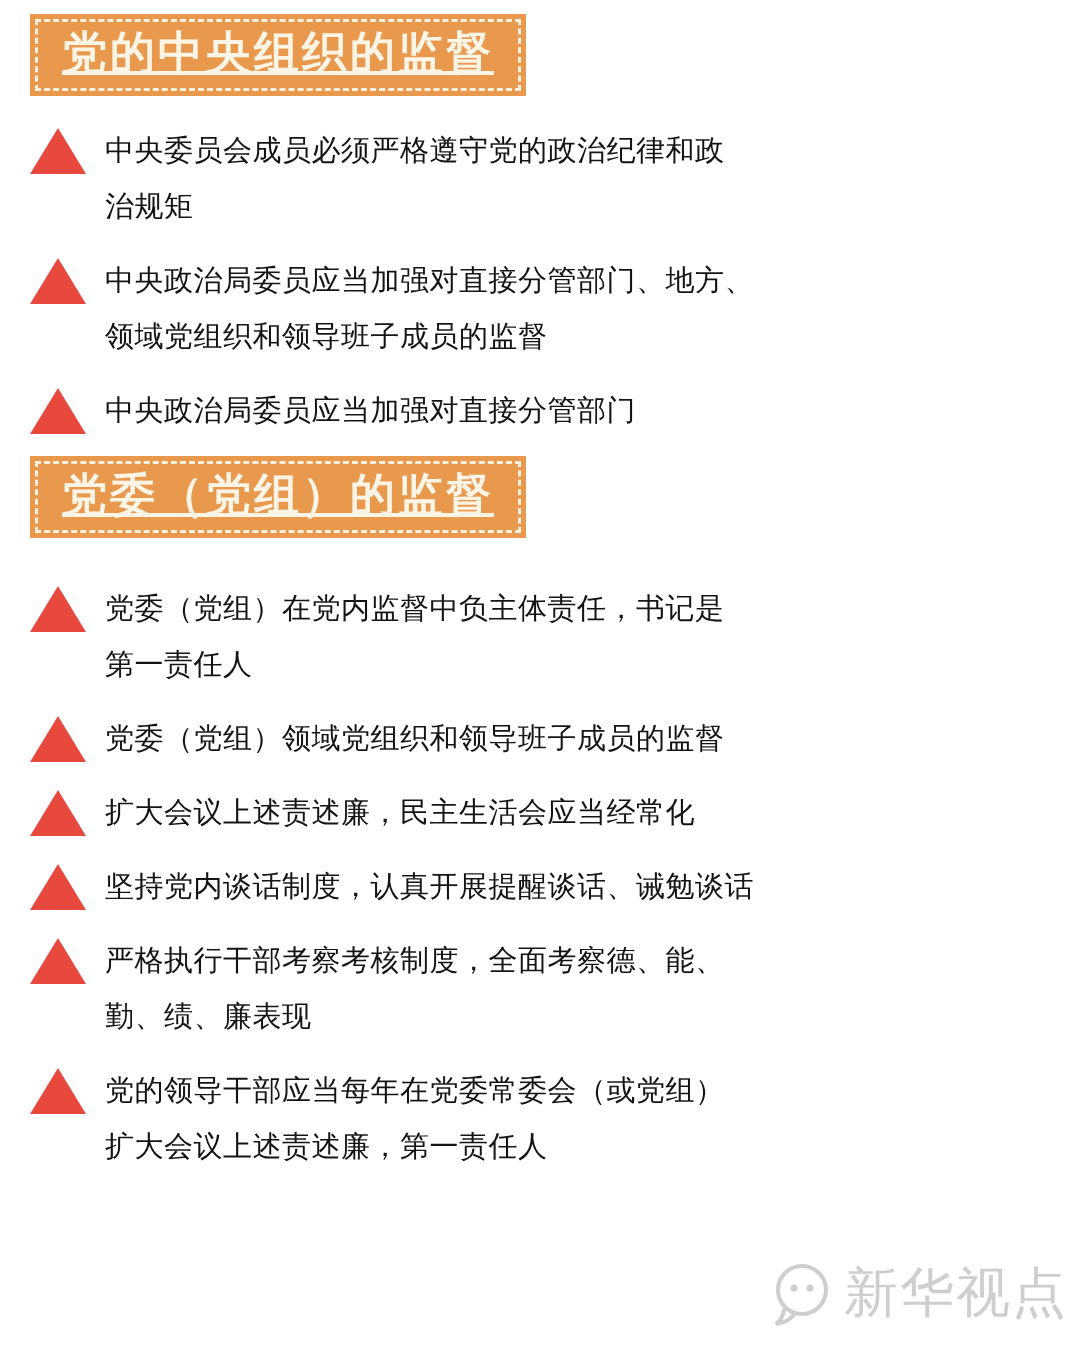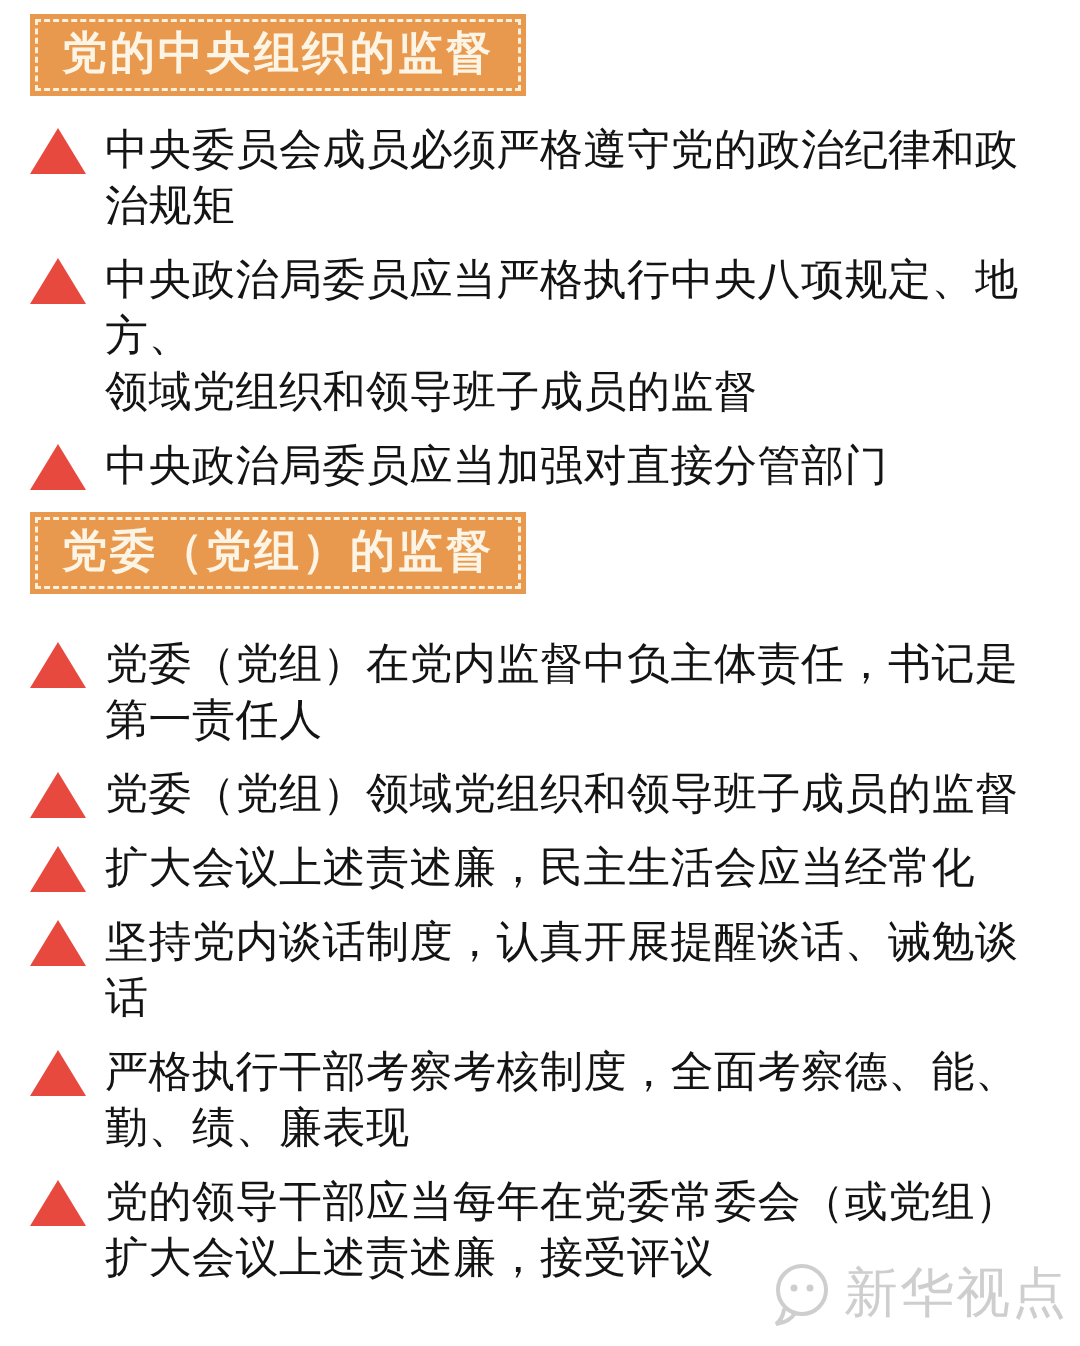--- a/index.html
+++ b/index.html
@@ -9,35 +9,35 @@
     background:#ffffff; position:relative; overflow:hidden;
     font-family:"Liberation Serif","DejaVu Serif",serif;
   }
   .content { position:relative; z-index:1; }
 
   .badge { display:inline-block; background:#E8994E; padding:5px; }
   .badge-inner {
     border:3px dashed #FBF0DB;
     padding:9px 24px 12px 24px;
     font-size:45px; font-weight:bold; line-height:1;
-    color:#FCF4E4; letter-spacing:3px;
+    color:#FCF4E4; letter-spacing:3px;text-decoration:underline;
   }
   .badge-first { margin:0 0 26px 0; }
   .badge-second-wrap { margin:14px 0 42px 0; }
 
   .item { display:flex; align-items:flex-start; margin:0 0 18px 0; }
   .tri {
     flex:none; width:0; height:0;
     border-left:28px solid transparent;
     border-right:28px solid transparent;
     border-bottom:46px solid #E8493F;
     margin:6px 19px 0 0;
   }
   .item-text {
-    margin:0; font-size:43px; line-height:56px;
+    margin:0; font-size:29px; line-height:56px;
     color:#141414; white-space:pre-line; letter-spacing:0.5px;
   }
 
   .watermark {
     position:absolute; right:12px; bottom:16px; z-index:0;
     display:flex; align-items:center; gap:8px;
     color:#C9C9C9; opacity:0.9;
     font-family:"Liberation Sans","DejaVu Sans",sans-serif;
     font-size:54px; font-weight:normal; letter-spacing:2px;
   }
@@ -65,21 +65,21 @@
         <div class="badge-inner">党的中央组织的监督</div>
       </div>
 
       <div class="item">
         <span class="tri"></span>
         <p class="item-text">中央委员会成员必须严格遵守党的政治纪律和政
 治规矩</p>
       </div>
       <div class="item">
         <span class="tri"></span>
-        <p class="item-text">中央政治局委员应当严格执行中央八项规定、地方、
+        <p class="item-text">中央政治局委员应当加强对直接分管部门、地方、
 领域党组织和领导班子成员的监督</p>
       </div>
       <div class="item">
         <span class="tri"></span>
         <p class="item-text">中央政治局委员应当加强对直接分管部门</p>
       </div>
     </section>
 
     <section>
       <div class="badge-second-wrap">
@@ -106,19 +106,19 @@
         <p class="item-text">坚持党内谈话制度，认真开展提醒谈话、诫勉谈话</p>
       </div>
       <div class="item">
         <span class="tri"></span>
         <p class="item-text">严格执行干部考察考核制度，全面考察德、能、
 勤、绩、廉表现</p>
       </div>
       <div class="item">
         <span class="tri"></span>
         <p class="item-text">党的领导干部应当每年在党委常委会（或党组）
-扩大会议上述责述廉，接受评议</p>
+扩大会议上述责述廉，第一责任人</p>
       </div>
 
     </section>
 
   </div>
 </div>
 
 </body></html>

